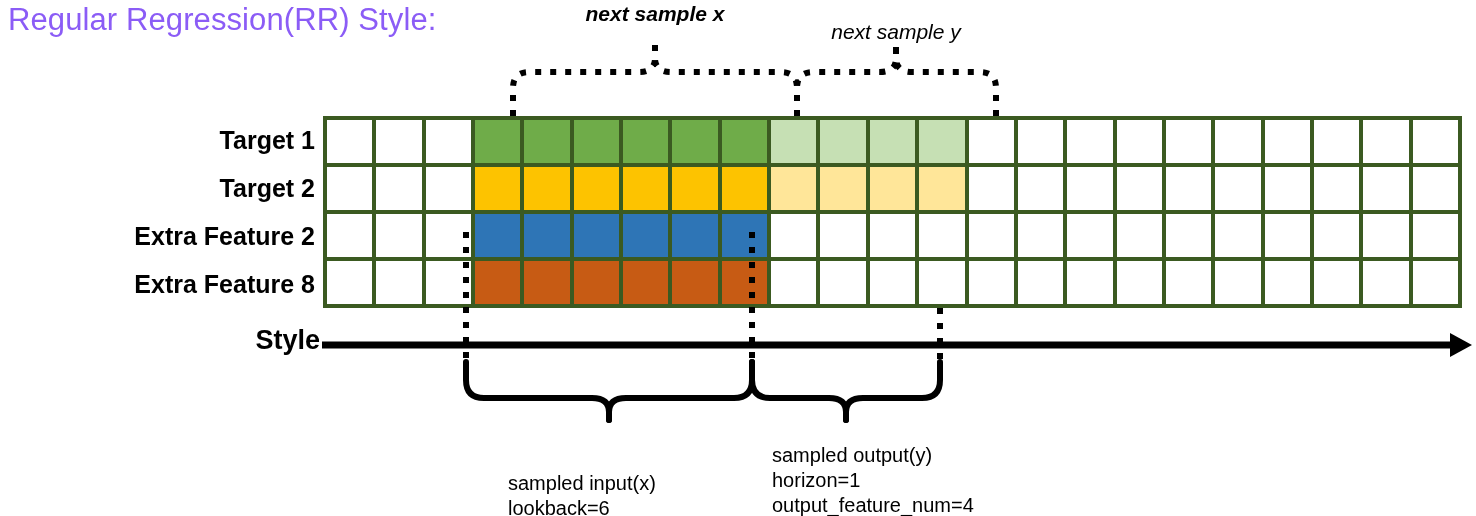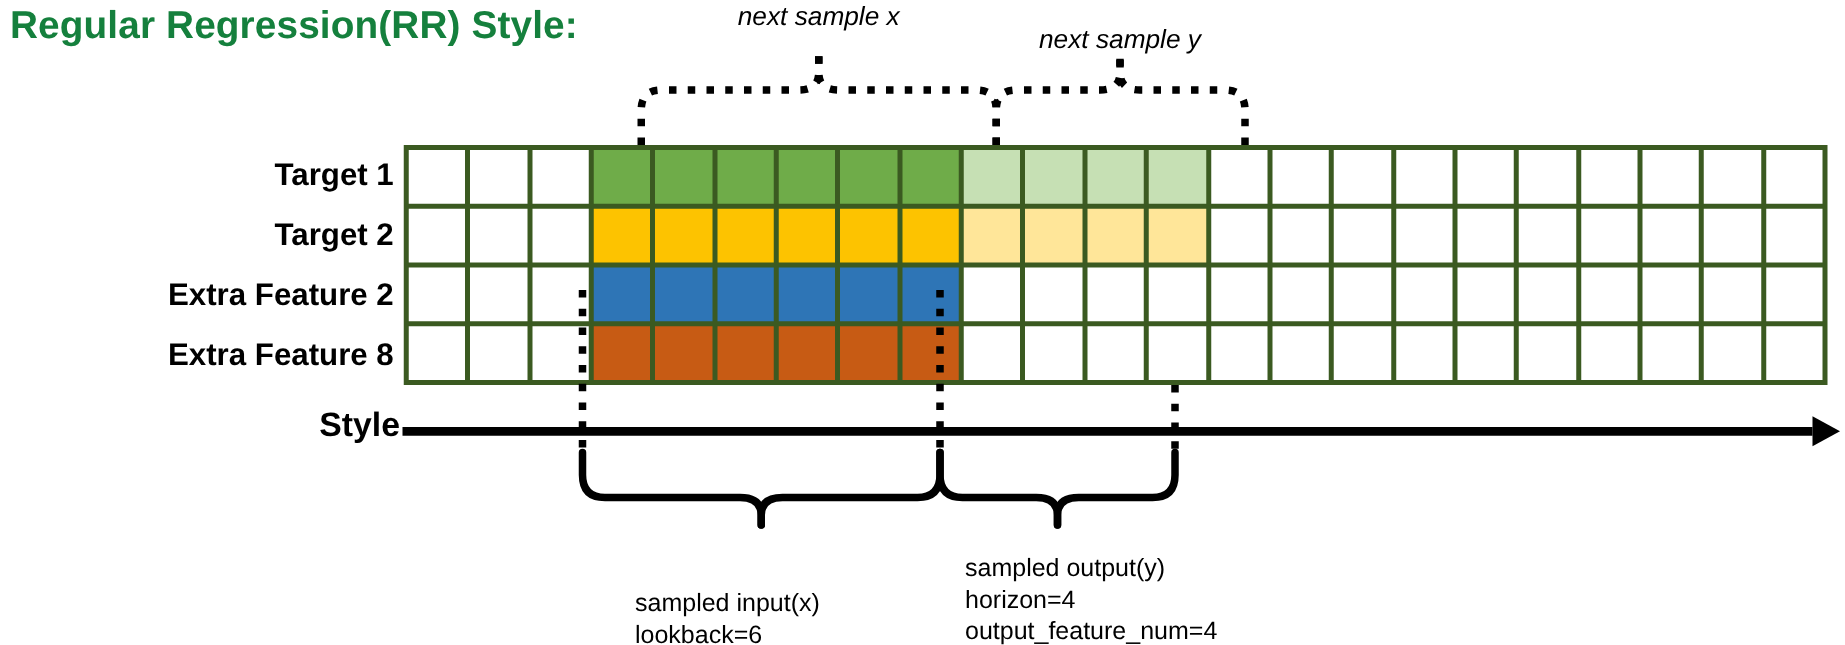--- a/index.html
+++ b/index.html
@@ -8,21 +8,21 @@
     background:#ffffff;
     font-family:"Liberation Sans", sans-serif;
     position:relative;
     overflow:hidden;
   }
   .stage{position:absolute;left:0;top:0;width:1476px;height:516px;}
 
   
   #title{
     position:absolute;left:8px;top:2px;
-    font-size:31px;font-weight:700;color:#15803d;
+    font-size:31px;font-weight:400;color:#8b5cf6;
     letter-spacing:.1px;white-space:nowrap;
   }
 
   
   .row-label{
     position:absolute;right:0;
     width:260px;text-align:right;
     font-size:25px;font-weight:700;color:#000;
     white-space:nowrap;
     line-height:48px;
@@ -202,28 +202,28 @@
       <path d="M752,362 L752,380 Q752,398 770,398 L829,398 Q846,398 846,412 L846,420"></path>
       <path d="M940,362 L940,380 Q940,398 922,398 L863,398 Q846,398 846,412 L846,420"></path>
     </g>
 
     <g>
       <line x1="322" y1="345" x2="1450" y2="345" stroke="#000" stroke-width="7"></line>
       <polygon points="1450,333 1472,345 1450,357" fill="#000"></polygon>
     </g>
   </svg>
 
-  <div class="brace-label" style="left:555px;top:2px;width:200px;">next sample x</div>
+  <div class="brace-label" style="left:555px;top:2px;width:200px;font-weight:bold;">next sample x</div>
   <div class="brace-label" style="left:796px;top:20px;width:200px;">next sample y</div>
 
   <div id="time-label">Style</div>
 
   <div class="annot" style="left:508px;top:423px;margin-top:48px;">
     <div>sampled input(x)</div>
     <div>lookback=6</div>
   </div>
   <div class="annot" style="left:772px;top:423px;margin-top:20px;">
     <div>sampled output(y)</div>
-    <div>horizon=4</div>
+    <div>horizon=1</div>
     <div>output_feature_num=4</div>
   </div>
 
 </div>
 
 </body></html>

